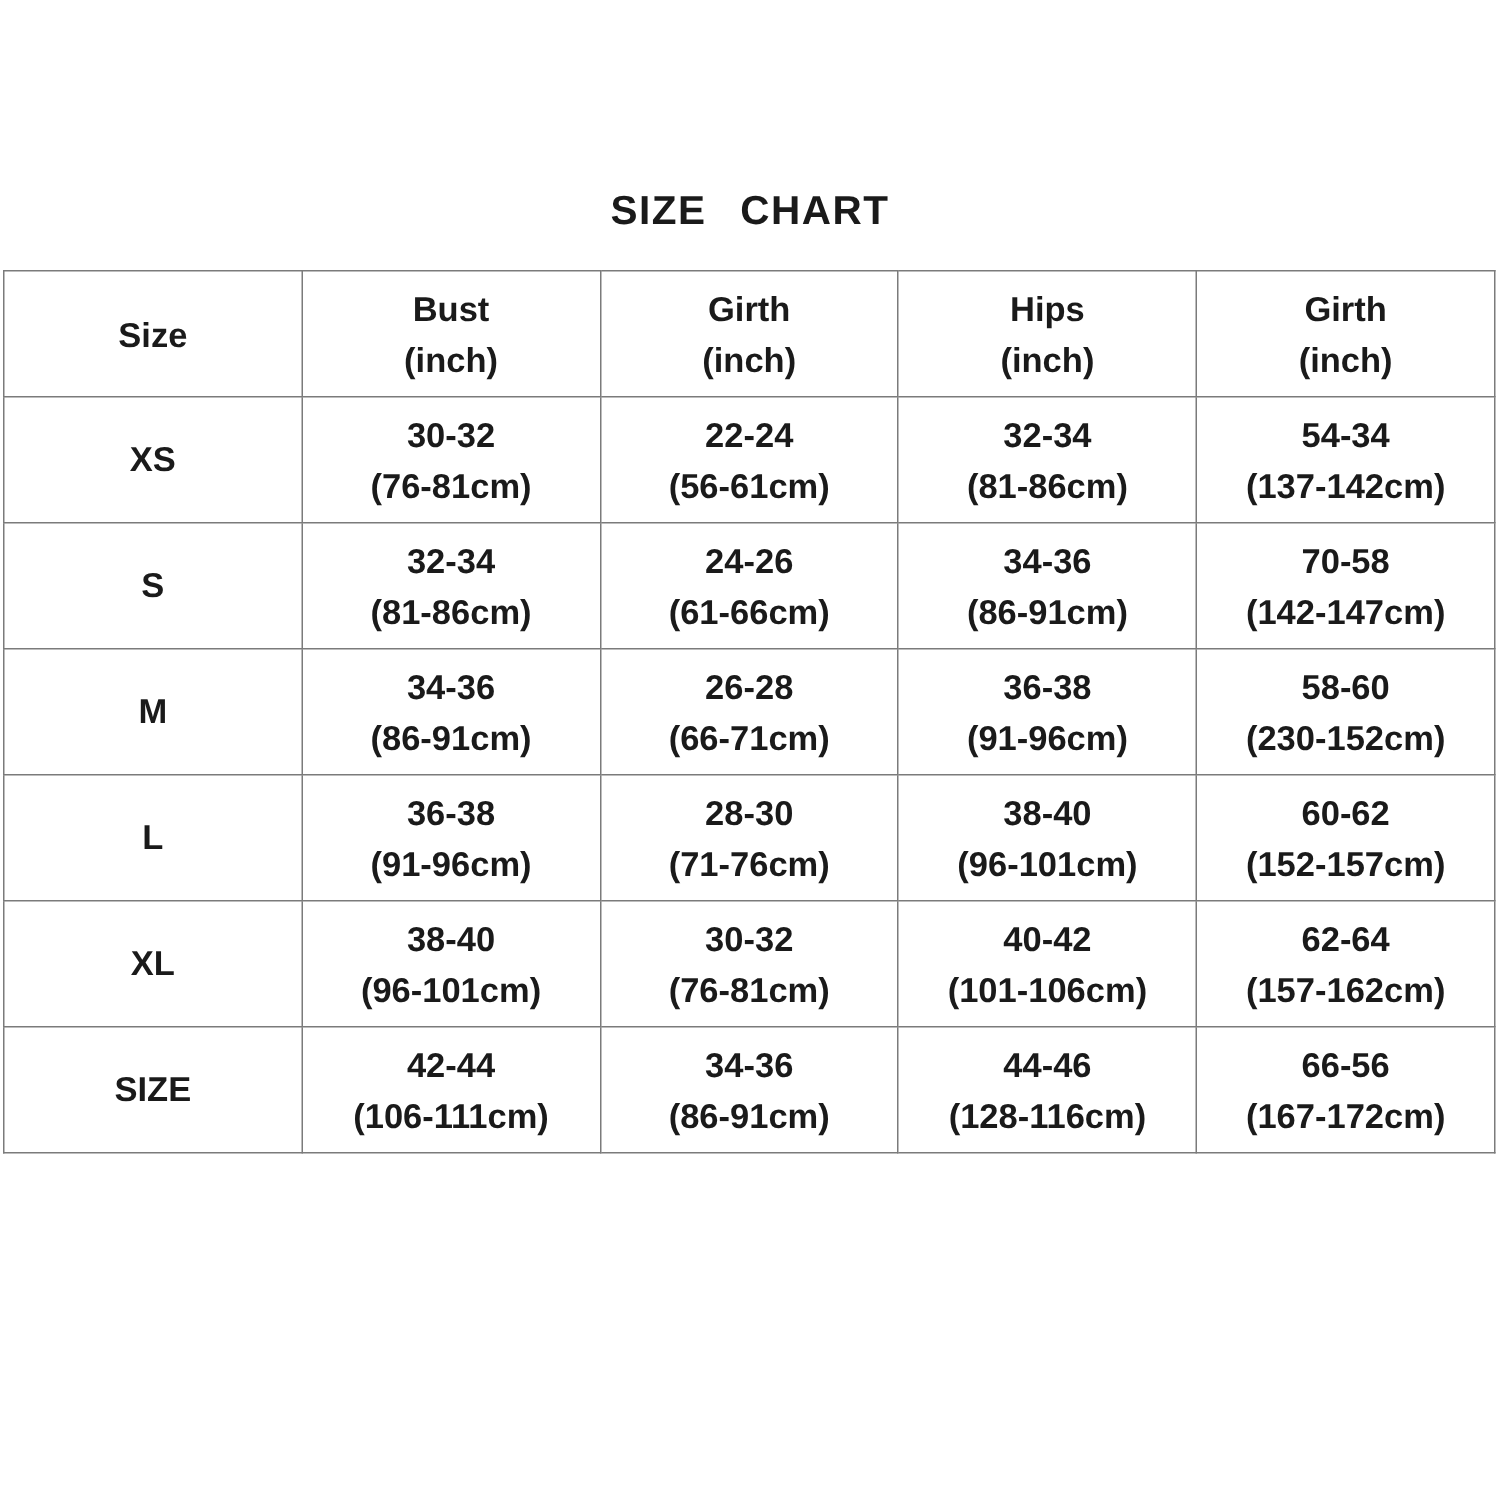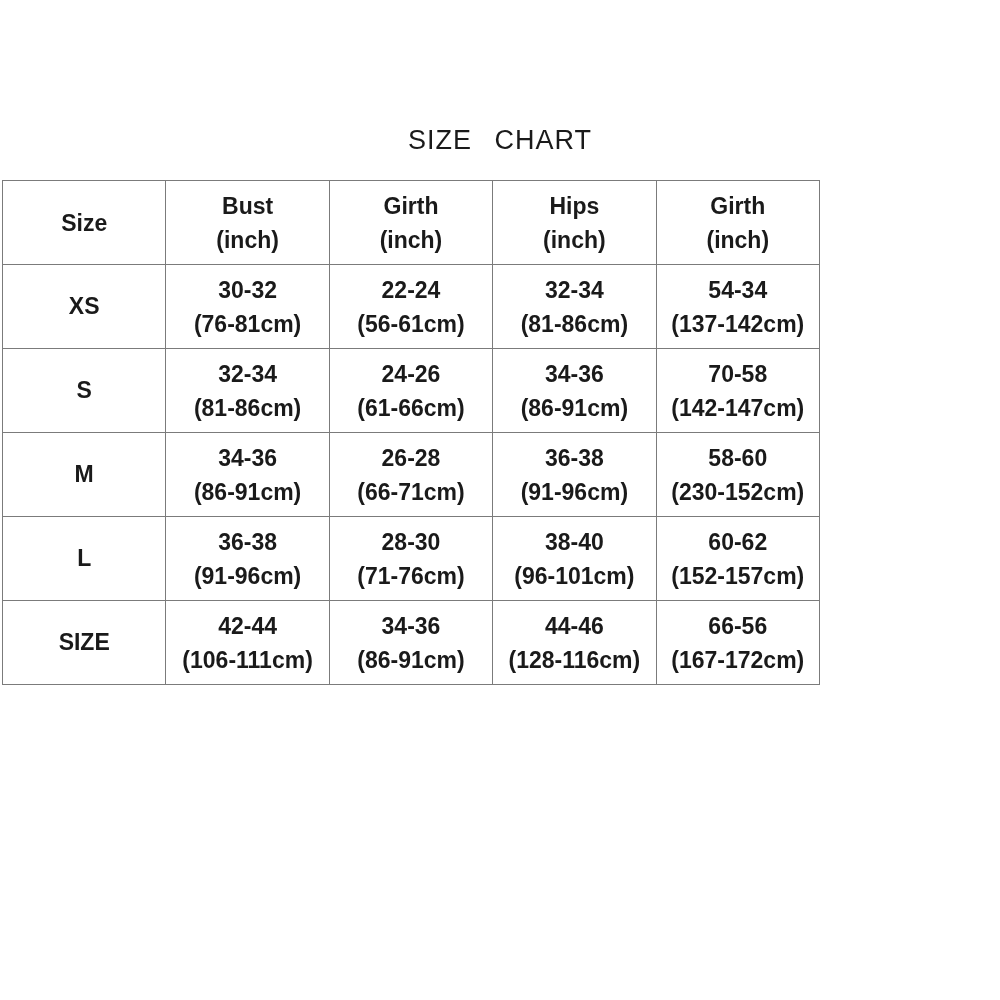--- a/index.html
+++ b/index.html
@@ -14,31 +14,31 @@
     font-family: "Liberation Sans", sans-serif;
     color: #1a1a1a;
   }
   .title {
     position: absolute;
     top: 125px;
     left: 0;
     width: 1000px;
     text-align: center;
     font-size: 27px;
-    font-weight: normal;
+    font-weight: bold;
     letter-spacing: 1px;
     word-spacing: 14px;
     margin: 0;
     color: #1a1a1a;
   }
   table.size-table {
     position: absolute;
     top: 180px;
     left: 2px;
-    width: 818px;
+    width: 995px;
     border-collapse: collapse;
     table-layout: fixed;
   }
   table.size-table th,
   table.size-table td {
     border: 1px solid #7b7b7b;
     width: 20%;
     height: 83px;
     text-align: center;
     vertical-align: middle;
@@ -152,20 +152,39 @@
       <td>
         <span class="cell-line">38-40</span>
         <span class="cell-line">(96-101cm)</span>
       </td>
       <td>
         <span class="cell-line">60-62</span>
         <span class="cell-line">(152-157cm)</span>
       </td>
     </tr>
     <tr>
+      <td>XL</td>
+      <td>
+        <span class="cell-line">38-40</span>
+        <span class="cell-line">(96-101cm)</span>
+      </td>
+      <td>
+        <span class="cell-line">30-32</span>
+        <span class="cell-line">(76-81cm)</span>
+      </td>
+      <td>
+        <span class="cell-line">40-42</span>
+        <span class="cell-line">(101-106cm)</span>
+      </td>
+      <td>
+        <span class="cell-line">62-64</span>
+        <span class="cell-line">(157-162cm)</span>
+      </td>
+    </tr>
+    <tr>
       <td>SIZE</td>
       <td>
         <span class="cell-line">42-44</span>
         <span class="cell-line">(106-111cm)</span>
       </td>
       <td>
         <span class="cell-line">34-36</span>
         <span class="cell-line">(86-91cm)</span>
       </td>
       <td>

